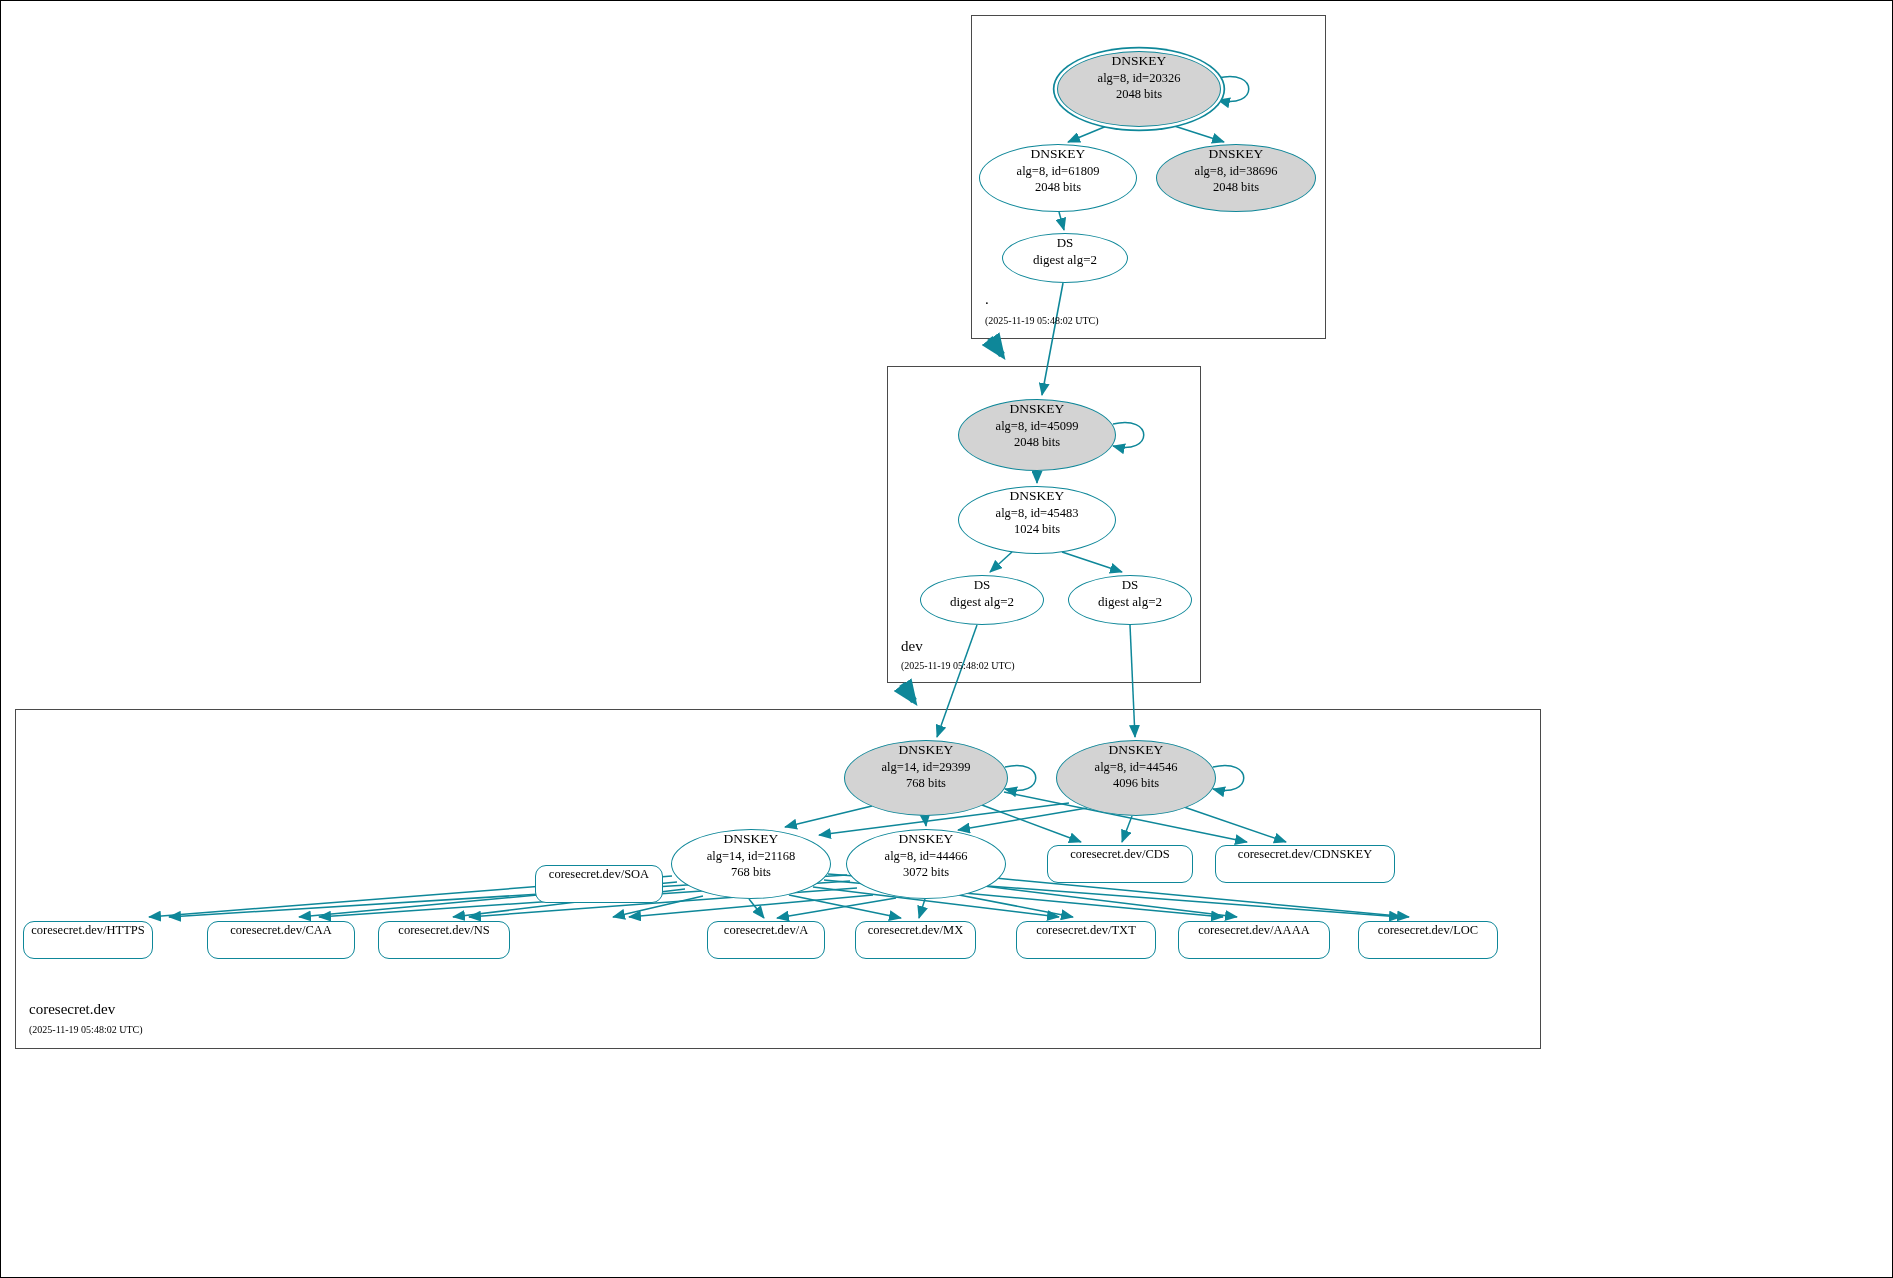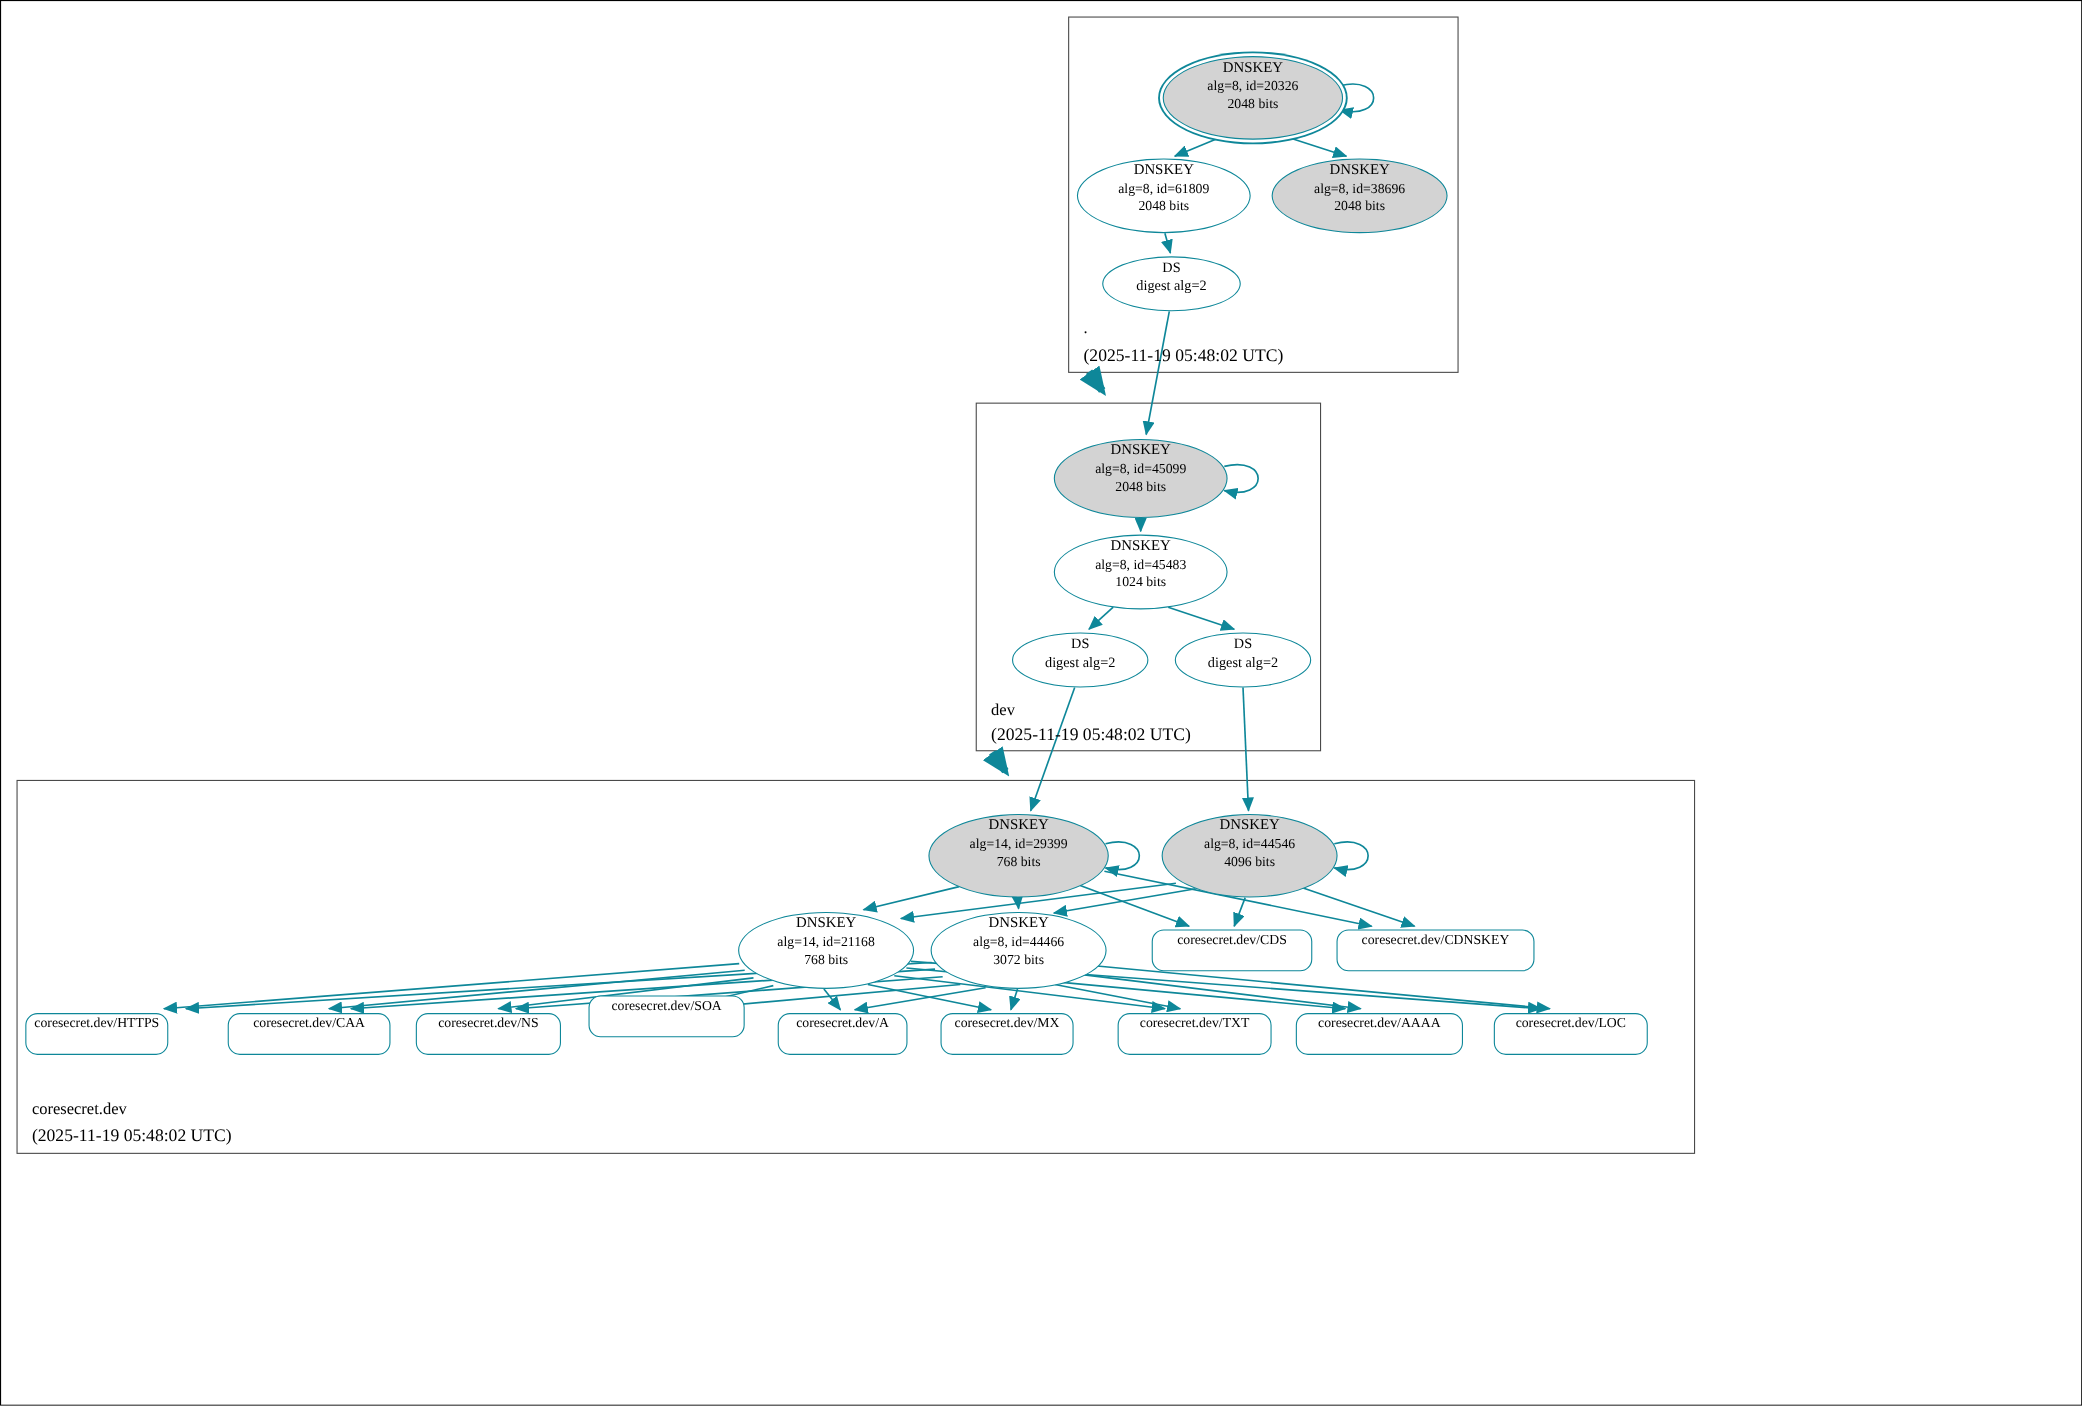--- a/index.html
+++ b/index.html
@@ -4,21 +4,21 @@
 <style>
   *{margin:0;padding:0;box-sizing:border-box}
   html,body{background:#fff}
   body{font-family:"Liberation Serif","DejaVu Serif",serif;color:#000}
   .canvas{position:relative;width:1893px;height:1278px;background:#fff;border:1px solid #000;overflow:hidden}
   .edges{position:absolute;left:0;top:0;z-index:1;pointer-events:none}
   .e{stroke:var(--edge,#0e8799);fill:none;stroke-width:1.5px}
   .te{stroke:var(--edge,#0e8799);fill:none;stroke-width:7px}
   .zone{position:absolute;border:1px solid #4a4a4a;background:transparent;z-index:0}
   .zone-name{position:absolute;font-size:15px;z-index:3}
-  .zone-ts{position:absolute;font-size:16px;z-index:3}
+  .zone-ts{position:absolute;font-size:10px;z-index:3}
   .node{position:absolute;z-index:2;display:flex;flex-direction:column;align-items:center;
         text-align:center;background:var(--node-fill,#fff);border:1.6px solid var(--edge,#0e8799)}
   .ellipse{border-radius:50%}
   .gray{background:var(--ksk-fill,#d3d3d3)}
   .anchor{box-shadow:0 0 0 2.5px #fff,0 0 0 4.2px var(--edge,#0e8799)}
   .nl{font-size:12.5px;line-height:1.32;white-space:nowrap}
   .nl.t{font-size:13.5px}
   .ds .nl{font-size:13px}
   .rrset{border-radius:11px;font-size:14.5px;white-space:nowrap}
 </style>
@@ -181,21 +181,21 @@
 
   <div class="node rrset" style="left:22px;top:920px;width:130px;height:38px">
     <span class="nl">coresecret.dev/HTTPS</span>
   </div>
   <div class="node rrset" style="left:206px;top:920px;width:148px;height:38px">
     <span class="nl">coresecret.dev/CAA</span>
   </div>
   <div class="node rrset" style="left:377px;top:920px;width:132px;height:38px">
     <span class="nl">coresecret.dev/NS</span>
   </div>
-  <div class="node rrset" style="left:534px;top:904px;width:142px;height:38px">
+  <div class="node rrset" style="left:534px;top:864px;width:128px;height:38px">
     <span class="nl">coresecret.dev/SOA</span>
   </div>
   <div class="node rrset" style="left:706px;top:920px;width:118px;height:38px">
     <span class="nl">coresecret.dev/A</span>
   </div>
   <div class="node rrset" style="left:854px;top:920px;width:121px;height:38px">
     <span class="nl">coresecret.dev/MX</span>
   </div>
   <div class="node rrset" style="left:1015px;top:920px;width:140px;height:38px">
     <span class="nl">coresecret.dev/TXT</span>

